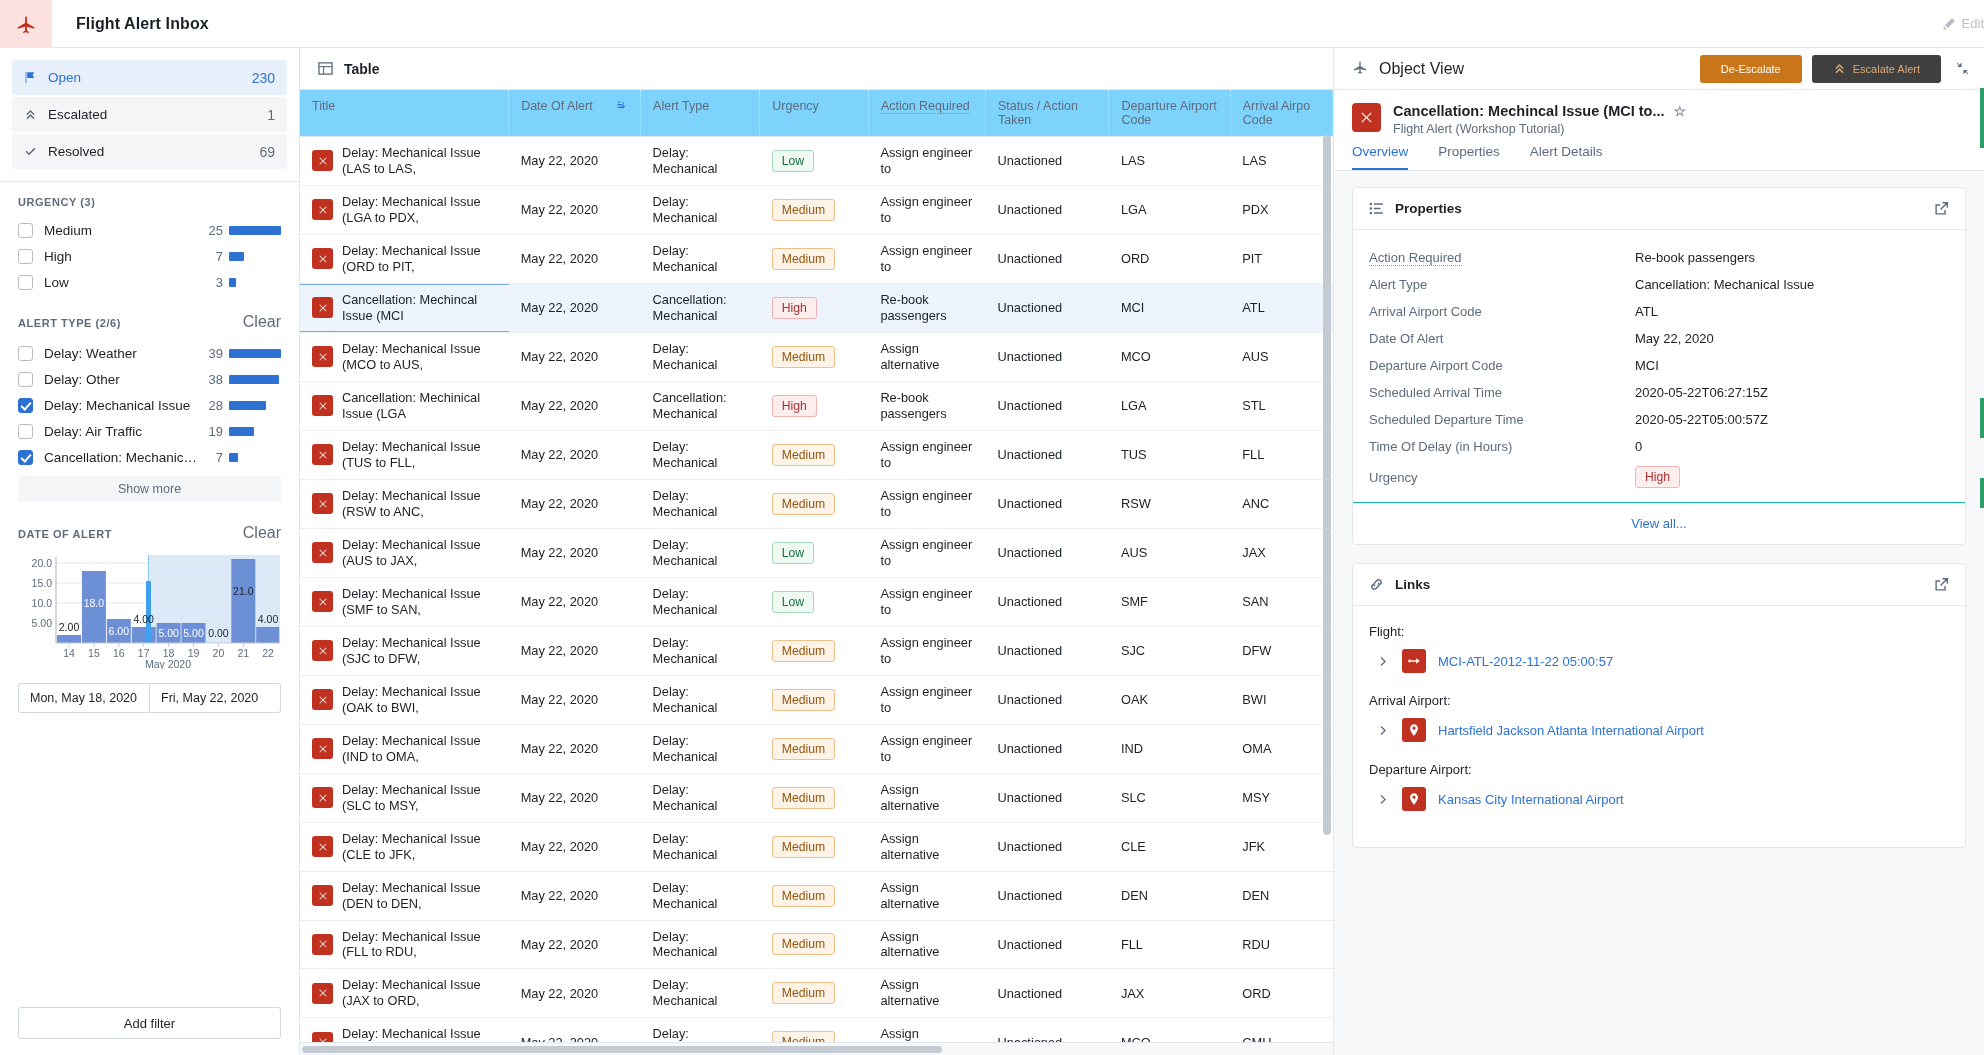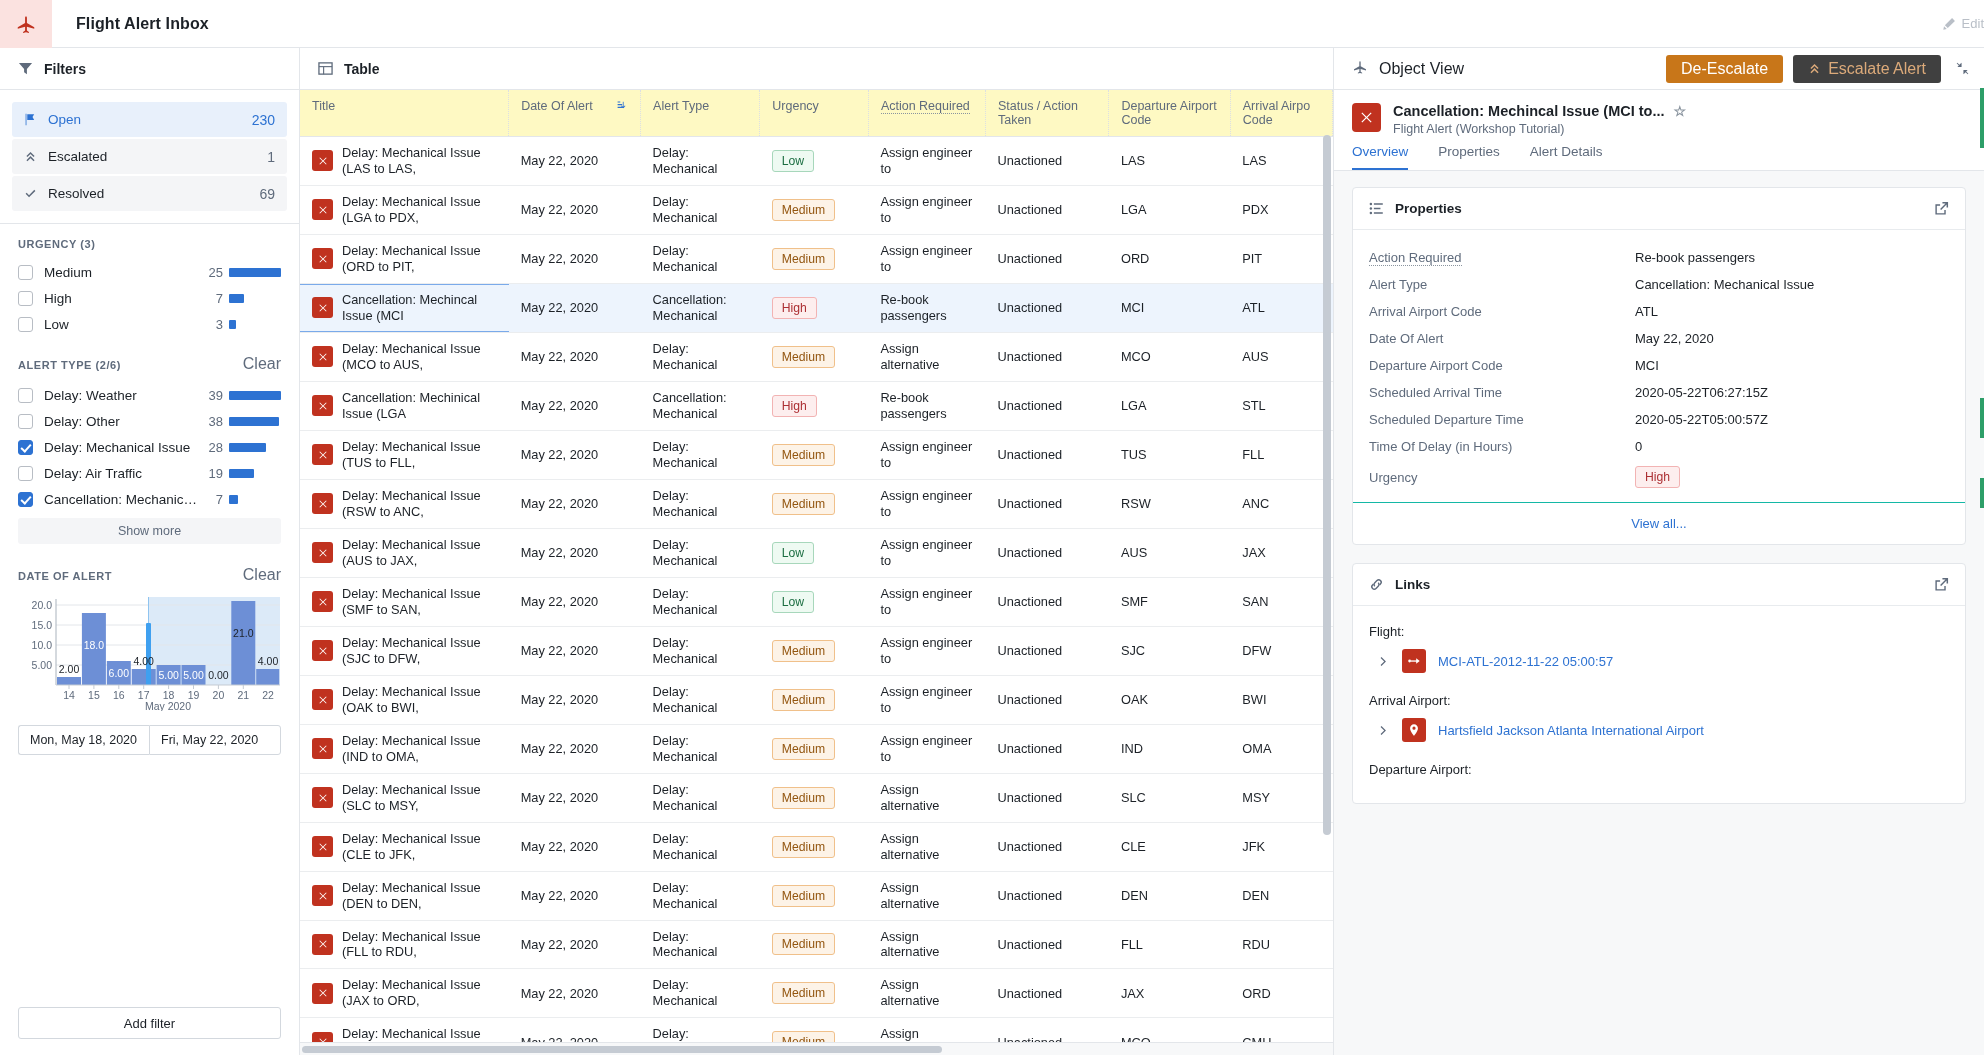--- a/index.html
+++ b/index.html
@@ -129,21 +129,21 @@
   }
 
   
   .table-panel {
     flex: 1; min-width: 0; display: flex; flex-direction: column;
     border-right: 1px solid #e3e6ea; background: #fff;
   }
   .table-scroll { flex: 1; overflow: hidden; position: relative; }
   table.grid { border-collapse: collapse; width: 100%; table-layout: fixed; }
   table.grid th {
-    background: #fef9c3; border-bottom: 1px solid #e3e6ea;
+    background: #7dd3fc; border-bottom: 1px solid #e3e6ea;
     border-right: 1px dotted #dcdfe3;
     font-size: 12.5px; font-weight: normal; color: #5f6b7c;
     text-align: left; padding: 9px 12px; vertical-align: top;
     height: 44px;
   }
   table.grid th.sortable-underline span.hdr { border-bottom: 1px dotted #8a949f; }
   .th-inner { display: flex; align-items: flex-start; gap: 6px; }
   .sort-icon { color:#2d72d2; margin-left:auto; display:flex; }
   .sort-icon svg { width: 13px; height: 13px; }
   table.grid td {
@@ -190,23 +190,23 @@
     background: #f7f8f9;
   }
   .ov-head {
     height: 42px; min-height: 42px; background: #fff;
     display: flex; align-items: center; gap: 11px; padding: 0 14px 0 18px;
     border-bottom: 1px solid #e3e6ea;
   }
   .ov-head .ph-icon svg { width: 16px; height: 16px; }
   .ov-actions { margin-left: auto; display: flex; align-items: center; gap: 10px; }
   .btn {
-    height: 28px; border-radius: 3px; padding: 0 15px;
+    height: 28px; border-radius: 3px; padding: 0 21px;
     display: flex; align-items: center; gap: 7px;
-    font-size: 16px; cursor: pointer; border: none; text-align: center;
+    font-size: 11px; cursor: pointer; border: none; text-align: center;
   }
   .btn-primary { background: #c87619; color: #fff; font-weight: 500; }
   .btn-disabled { background: #404040; color: #dcaa7a; }
   .btn-disabled svg { width: 13px; height: 13px; }
   .collapse-icon { color: #5f6b7c; display: flex; padding-left: 4px; cursor: pointer;}
   .collapse-icon svg { width: 15px; height: 15px; }
 
   .ov-title-row {
     background: #fff; padding: 13px 18px 0 18px;
     display: flex; align-items: flex-start; gap: 12px;
@@ -283,28 +283,20 @@
       <svg viewBox="0 0 16 16">
         <path fill="#b9bfc7" d="M11.5 1.2l3.3 3.3-8.2 8.2-3.3-3.3zM2.3 10.5l3.2 3.2-4 .8z"></path>
       </svg>
       <span>Edit</span>
     </div>
   </div>
 
   <div class="body">
 
     <div class="filters">
-      <div class="panel-head">
-        <span class="ph-icon">
-          <svg viewBox="0 0 16 16">
-              <path fill="#5f6b7c" d="M1 2h14l-5.5 6.5V14L6.5 12V8.5z"></path>
-            </svg>
-        </span>
-        <span class="ph-title">Filters</span>
-      </div>
 
       <div class="status-list">
         <div class="status-item active">
           <span class="si-icon">
             <svg viewBox="0 0 16 16">
                 <path fill="currentColor" d="M2 1h1v14H2zM4 1.5h8.5L10.5 5l2 3.5H4z"></path>
               </svg>
           </span>
           <span class="si-label">Open</span>
           <span class="si-count">230</span>
@@ -1073,20 +1065,33 @@
                   </svg>
                 </span>
               <span class="link-icon">
                   <svg viewBox="0 0 16 16">
                     <path fill="#fff" d="M8 1.4c-2.5 0-4.5 2-4.5 4.5 0 3.3 4.5 8.7 4.5 8.7s4.5-5.4 4.5-8.7c0-2.5-2-4.5-4.5-4.5zm0 6.3a1.8 1.8 0 110-3.6 1.8 1.8 0 010 3.6z"></path>
                   </svg>
                 </span>
               <span class="link-text">Hartsfield Jackson Atlanta International Airport</span>
             </div>
             <div class="link-group-label">Departure Airport:</div>
+            <div class="link-row">
+              <span class="chev">
+                  <svg viewBox="0 0 16 16">
+                    <path fill="#5f6b7c" d="M5.5 2.5l5.5 5.5-5.5 5.5-1.1-1.1L8.8 8 4.4 3.6z"></path>
+                  </svg>
+                </span>
+              <span class="link-icon">
+                  <svg viewBox="0 0 16 16">
+                    <path fill="#fff" d="M8 1.4c-2.5 0-4.5 2-4.5 4.5 0 3.3 4.5 8.7 4.5 8.7s4.5-5.4 4.5-8.7c0-2.5-2-4.5-4.5-4.5zm0 6.3a1.8 1.8 0 110-3.6 1.8 1.8 0 010 3.6z"></path>
+                  </svg>
+                </span>
+              <span class="link-text">Kansas City International Airport</span>
+            </div>
           </div>
         </div>
 
       </div>
     </div>
 
     <div class="far-right-strip">
       <div class="strip-seg" style="top:40px;height:60px;"></div>
       <div class="strip-seg" style="top:350px;height:40px;"></div>
       <div class="strip-seg" style="top:430px;height:30px;"></div>

